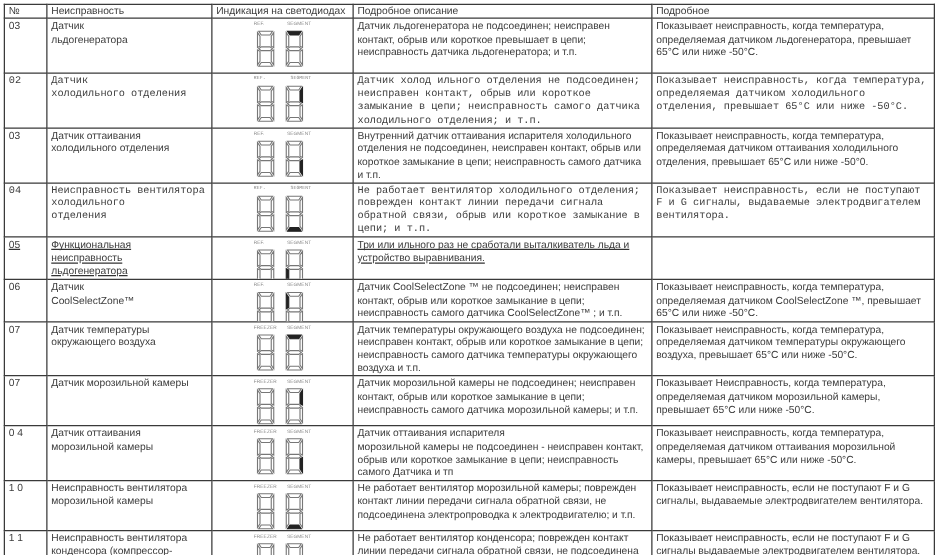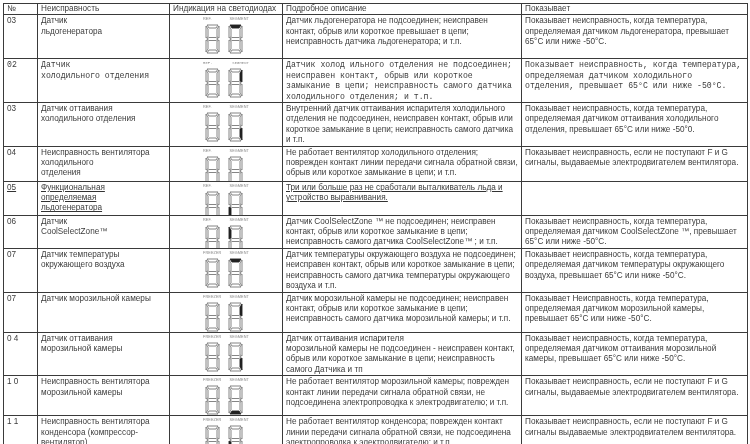--- a/index.html
+++ b/index.html
@@ -33,21 +33,21 @@
         <col class="c-led">
         <col class="c-desc">
         <col class="c-note">
     </colgroup>
     <thead>
       <tr>
         <th>№</th>
         <th>Неисправность</th>
         <th>Индикация на светодиодах</th>
         <th>Подробное описание</th>
-        <th>Показывает</th>
+        <th>Подробное</th>
       </tr>
     </thead>
     <tbody id="rows">
         <tr style="height: 44px;">
     <td class="c-num">03</td>
     <td class="c-fault" style="white-space:pre-line">Датчик
 льдогенератора</td>
     <td class="led-cell">
       <div class="led-box">
         <div class="led-label">
@@ -154,21 +154,21 @@
                     <polygon class="seg" points="3,3 3,15 5,14 5,6"></polygon>
                     <polygon class="seg" points="4,16 6,14.5 13,14.5 15,16 13,17.5 6,17.5"></polygon>
                   </svg>
                 </span>
         </div>
       </div>
     </td>
     <td class="c-desc" style="white-space:pre-line">Внутренний датчик оттаивания испарителя холодильного отделения не подсоединен, неисправен контакт, обрыв или короткое замыкание в цепи; неисправность самого датчика и т.п.</td>
     <td class="c-note">Показывает неисправность, когда температура, определяемая датчиком оттаивания холодильного отделения, превышает 65°C или ниже -50°0.</td>
   </tr>
-        <tr style="height: 35px;">
+        <tr style="height: 35px; font-family: Liberation Mono, monospace;">
     <td class="c-num">04</td>
     <td class="c-fault" style="white-space:pre-line">Неисправность вентилятора
 холодильного
 отделения</td>
     <td class="led-cell">
       <div class="led-box">
         <div class="led-label">
           <span class="lbl-l">REF.</span>
           <span class="lbl-r">SEGMENT</span>
         </div>
@@ -197,21 +197,21 @@
                 </span>
         </div>
       </div>
     </td>
     <td class="c-desc" style="white-space:pre-line">Не работает вентилятор холодильного отделения; поврежден контакт линии передачи сигнала обратной связи, обрыв или короткое замыкание в цепи; и т.п.</td>
     <td class="c-note">Показывает неисправность, если не поступают F и G сигналы, выдаваемые электродвигателем вентилятора.</td>
   </tr>
         <tr style="height: 34px; text-decoration: underline;">
     <td class="c-num">05</td>
     <td class="c-fault" style="white-space:pre-line">Функциональная
-определяемая
+неисправность
 льдогенератора</td>
     <td class="led-cell">
       <div class="led-box">
         <div class="led-label">
           <span class="lbl-l">REF.</span>
           <span class="lbl-r">SEGMENT</span>
         </div>
         <div class="led-digits">
           <span class="d1">
                   <svg class="digit" viewBox="0 0 19 32">
@@ -231,21 +231,21 @@
                     <polygon class="seg" points="16,17 16,29 14,26 14,18"></polygon>
                     <polygon class="seg" points="4,30 15,30 13,27 6,27"></polygon>
                     <polygon class="seg on" points="3,17 3,29 5,26 5,18"></polygon>
                     <polygon class="seg" points="3,3 3,15 5,14 5,6"></polygon>
                     <polygon class="seg" points="4,16 6,14.5 13,14.5 15,16 13,17.5 6,17.5"></polygon>
                   </svg>
                 </span>
         </div>
       </div>
     </td>
-    <td class="c-desc" style="white-space:pre-line">Три или больше раз не сработали выталкиватель льда и устройство выравнивания.</td>
+    <td class="c-desc" style="white-space:pre-line">Три или ильного раз не сработали выталкиватель льда и устройство выравнивания.</td>
     <td class="c-note"></td>
   </tr>
         <tr style="height: 32px;">
     <td class="c-num">06</td>
     <td class="c-fault" style="white-space:pre-line">Датчик
 CoolSelectZone™</td>
     <td class="led-cell">
       <div class="led-box">
         <div class="led-label">
           <span class="lbl-l">REF.</span>

